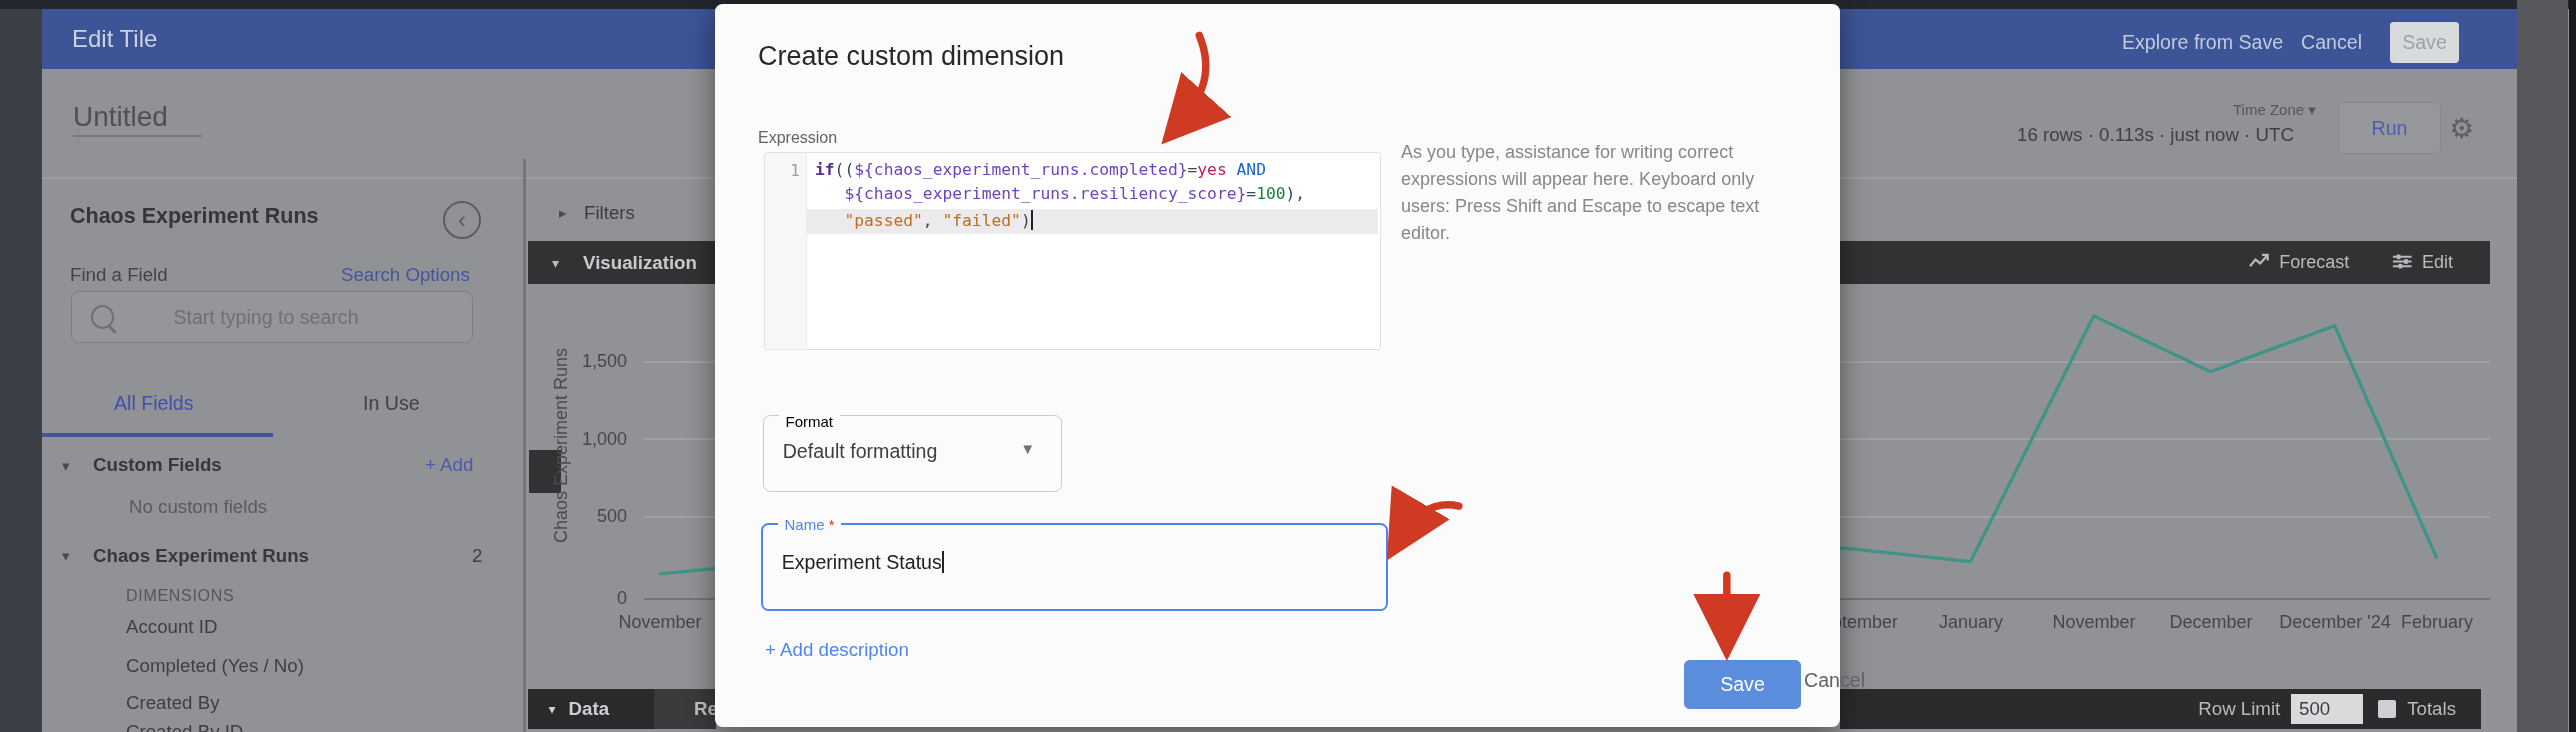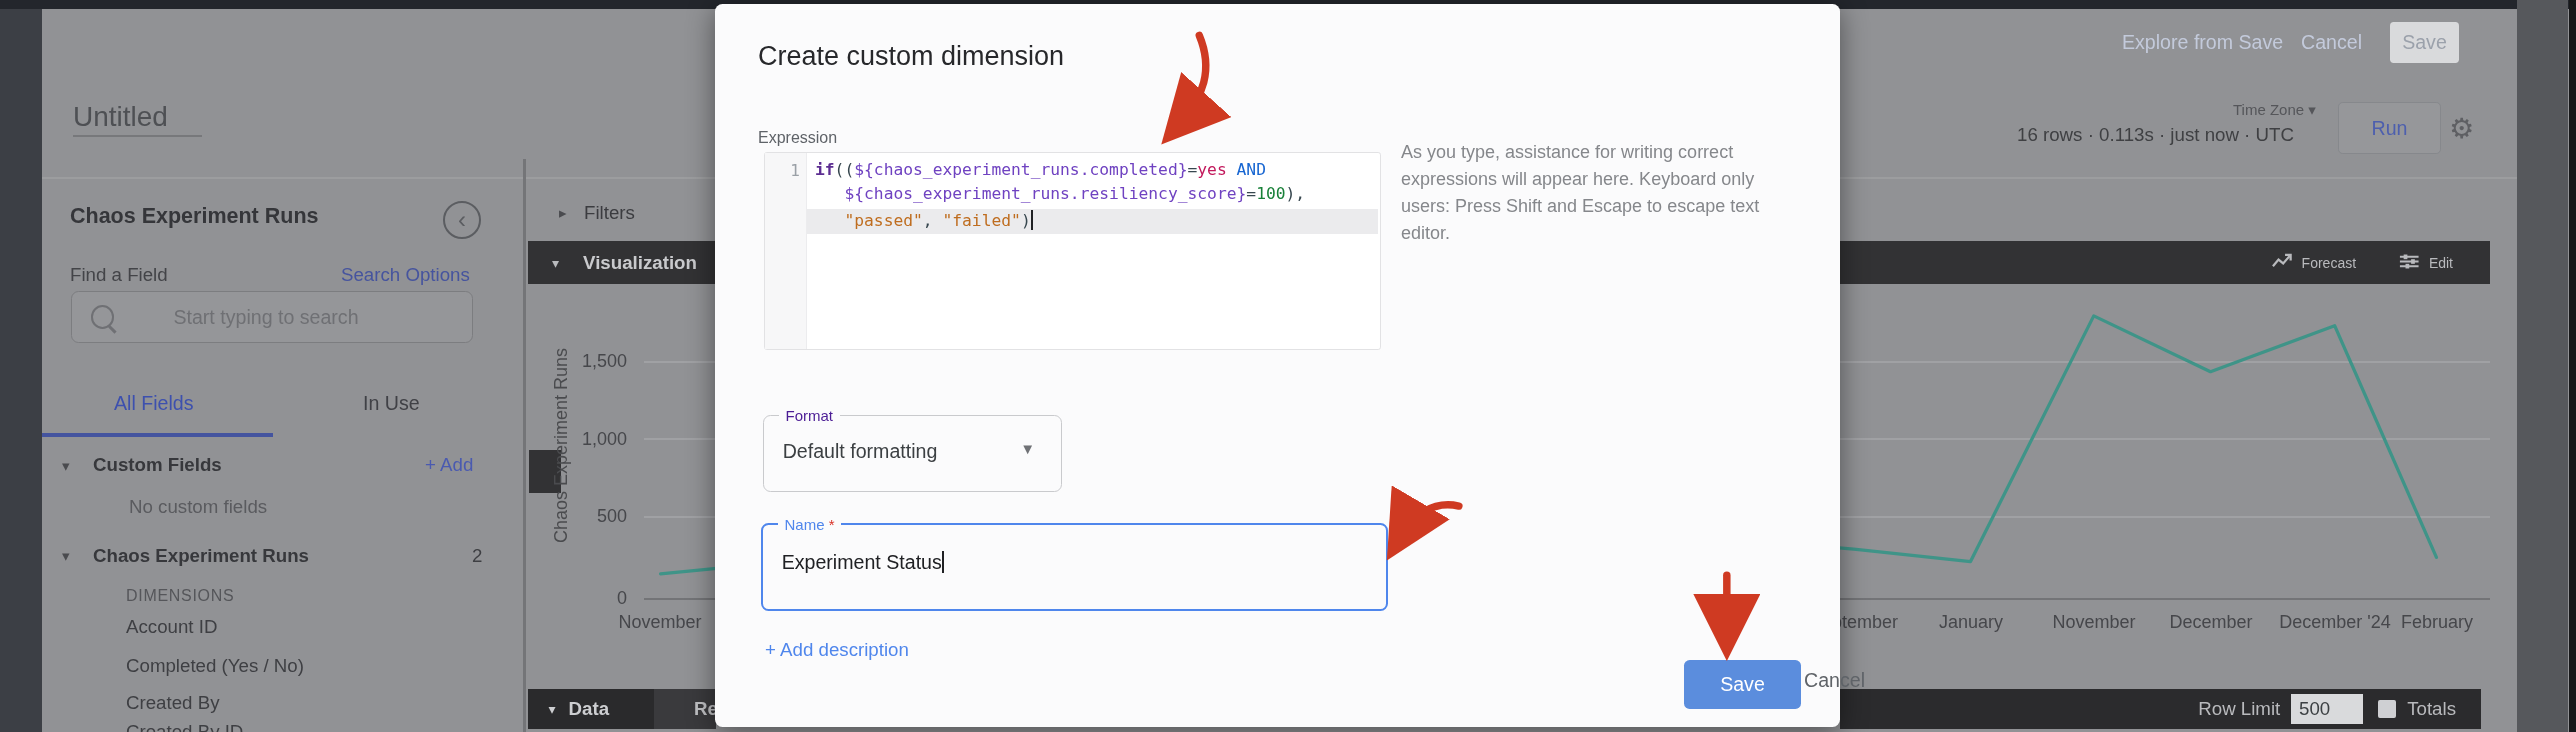--- a/index.html
+++ b/index.html
@@ -48,21 +48,21 @@
   .stats{font-size:18.7px;color:#3f4043;}
   .tz{font-size:15px;color:#55565a;}
   .run-btn{left:2338px;top:102px;width:101px;height:50px;border:1.9px solid #86888c;border-radius:4.7px;
       color:#4d5fae;font-size:19.6px;font-weight:500;display:flex;align-items:center;justify-content:center;
       background:rgba(255,255,255,.05);}
   .gear{font-family:"DejaVu Sans",sans-serif;font-size:28px;color:#5e5f63;}
   .filters-row{font-size:18.7px;color:#3b3c40;font-weight:500;}
   .vizbar{left:528px;top:241px;width:1962px;height:43px;background:#323234;display:flex;align-items:center;}
   .vizbar .lbl{color:#c9cacd;font-size:18.7px;font-weight:600;margin-left:24px;}
   .vizbar .caret{color:#b9babd;font-size:14px;margin-left:24px;}
-  .viz-right{position:absolute;right:37px;display:flex;align-items:center;gap:43px;color:#b9babd;font-size:14px;}
+  .viz-right{position:absolute;right:37px;display:flex;align-items:center;gap:43px;color:#b9babd;font-size:18px;}
   .viz-right .ico{margin-right:9.3px;vertical-align:-1.9px;}
   .picker-tab{left:529px;top:450px;width:32px;height:43px;background:#323234;}
   
   .gridline{height:1.9px;background:rgba(255,255,255,.14);}
   .axisline{left:644px;top:598px;width:1846px;height:1.9px;background:#737477;}
   .ytick{font-size:18px;color:#46474b;text-align:right;width:65px;}
   .xlab{font-size:18px;color:#46474b;transform:translateX(-50%);white-space:nowrap;}
   .ylabel{font-size:18px;color:#4a4b4e;transform:rotate(-90deg);transform-origin:center;white-space:nowrap;}
   
   .databar-l{left:528px;top:689px;width:126px;height:40px;background:#2a2a2c;display:flex;align-items:center;color:#cdced1;}
@@ -105,20 +105,23 @@
   svg.overlay{position:absolute;left:0;top:0;z-index:20;pointer-events:none;}
   svg.chartlayer{position:absolute;left:0;top:0;z-index:1;pointer-events:none;}
 </style>
 </head>
 <body>
 
 <div id="app">
 
   <div class="abs topstrip"></div>
   <div class="abs leftedge"></div>
+  <div class="abs bluebar">
+    <span class="title">Edit Tile</span>
+  </div>
   <span class="abs hdr-link" style="left:2122px;top:31px;">Explore from Save</span>
   <span class="abs hdr-link" style="left:2301px;top:31px;">Cancel</span>
   <div class="abs hdr-save" style="left:2390px;top:21.5px;width:69px;height:41px;">Save</div>
   <div class="abs rightstrip"></div>
   <div class="abs blackedge"></div>
 
   <span class="abs untitled">Untitled</span>
   <div class="abs untitled-line"></div>
   <div class="abs contentline"></div>
 
@@ -217,21 +220,21 @@
       <div class="gutter">
         <span class="lineno">1</span>
       </div>
       <span class="code-line" style="top:6.5px;"><span class="tk-kw">if</span><span class="tk-pl">((</span><span class="tk-fld">${chaos_experiment_runs.completed}</span><span class="tk-pl">=</span><span class="tk-enm">yes</span><span class="tk-pl"> </span><span class="tk-opk">AND</span></span>
       <span class="code-line" style="top:31px;"><span class="tk-pl">   </span><span class="tk-fld">${chaos_experiment_runs.resiliency_score}</span><span class="tk-pl">=</span><span class="tk-num">100</span><span class="tk-pl">),</span></span>
       <span class="code-line" style="top:57px;"><span><span class="tk-pl">   </span><span class="tk-str">"passed"</span><span class="tk-pl">, </span><span class="tk-str">"failed"</span><span class="tk-pl">)</span></span><span class="cursor"></span></span>
     </div>
     <div class="abs m-helper">As you type, assistance for writing correct expressions will appear here. Keyboard only users: Press Shift and Escape to escape text editor.</div>
 
     <div class="abs field-box fmt-box">
-      <span class="float-label" style="color:#4c1d95;">Format</span>
+      <span class="float-label" style="color:#000000;margin-top:6px;">Format</span>
       <span class="fmt-value">Default formatting</span>
       <span class="fmt-caret">▼</span>
     </div>
 
     <div class="abs field-box name-box">
       <span class="float-label" style="color:#4f86ec;"><span>Name</span> <span style="color:#d93025;">*</span></span>
       <span class="name-value"><span>Experiment Status</span><span class="cursor" style="height:21.5px;"></span></span>
     </div>
 
     <span class="abs m-adddesc">+ Add description</span>

